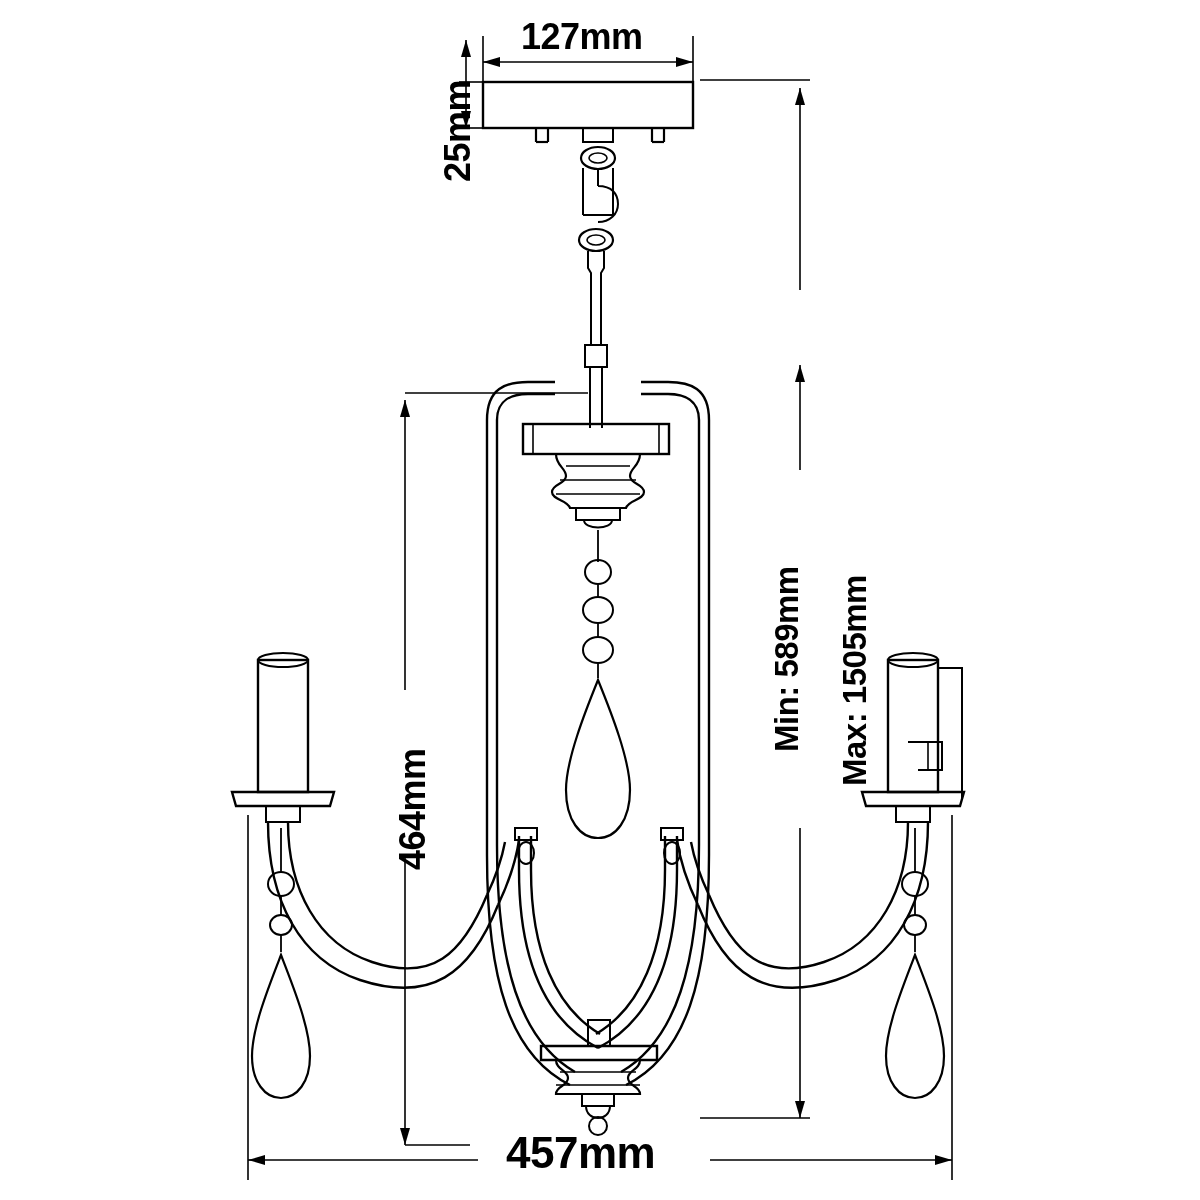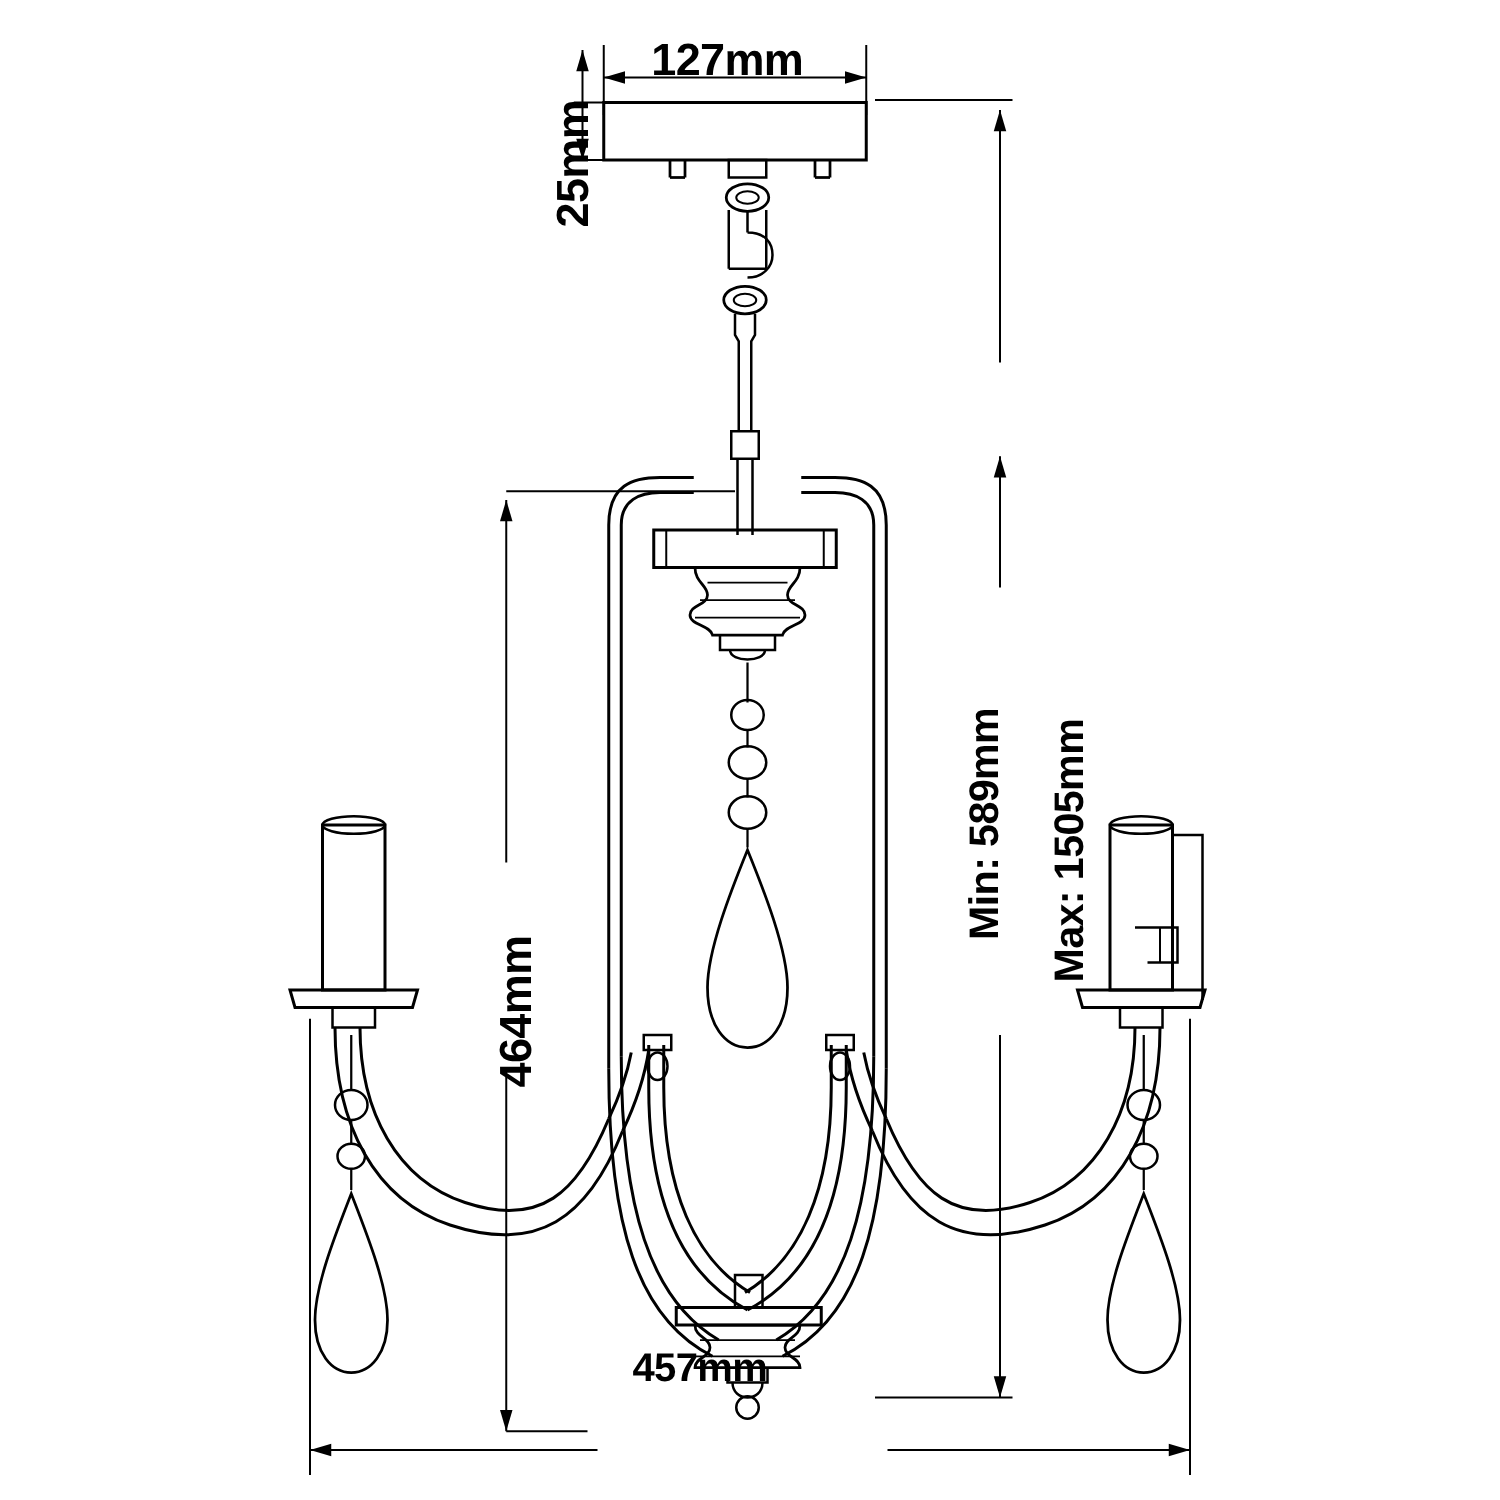--- a/index.html
+++ b/index.html
@@ -206,25 +206,25 @@
       <ellipse cx="915" cy="884" rx="13" ry="12" stroke-width="2"></ellipse>
       <line x1="915" y1="896" x2="915" y2="915" stroke-width="1.8"></line>
       <ellipse cx="915" cy="925" rx="11" ry="10" stroke-width="2"></ellipse>
       <line x1="915" y1="935" x2="915" y2="952" stroke-width="1.8"></line>
       <path d="M915 955 C 903 986 886 1028 886 1056 C 886 1082 899 1098 915 1098
                C 931 1098 944 1082 944 1056 C 944 1028 927 986 915 955 Z" stroke-width="2.2"></path>
 
     </g>
   </svg>
 
-  <div class="dim-label" style="left:521px; top:27px; font-size:36px;">127mm</div>
+  <div class="dim-label" style="left:521px; top:16px; font-size:36px;">127mm</div>
 
   <div class="dim-label rot90" style="left:437px; top:182px; font-size:36px;">25mm</div>
 
   <div class="dim-label rot90" style="left:768px; top:752px; font-size:33px;">Min: 589mm</div>
 
   <div class="dim-label rot90" style="left:836px; top:786px; font-size:33px;">Max: 1505mm</div>
 
   <div class="dim-label rot90" style="left:392px; top:870px; font-size:36px;">464mm</div>
 
-  <div class="dim-label" style="left:506px; top:1076px; font-size:32px;">457mm</div>
+  <div class="dim-label" style="left:506px; top:1128px; font-size:44px;">457mm</div>
 
 </div>
 
 </body></html>

